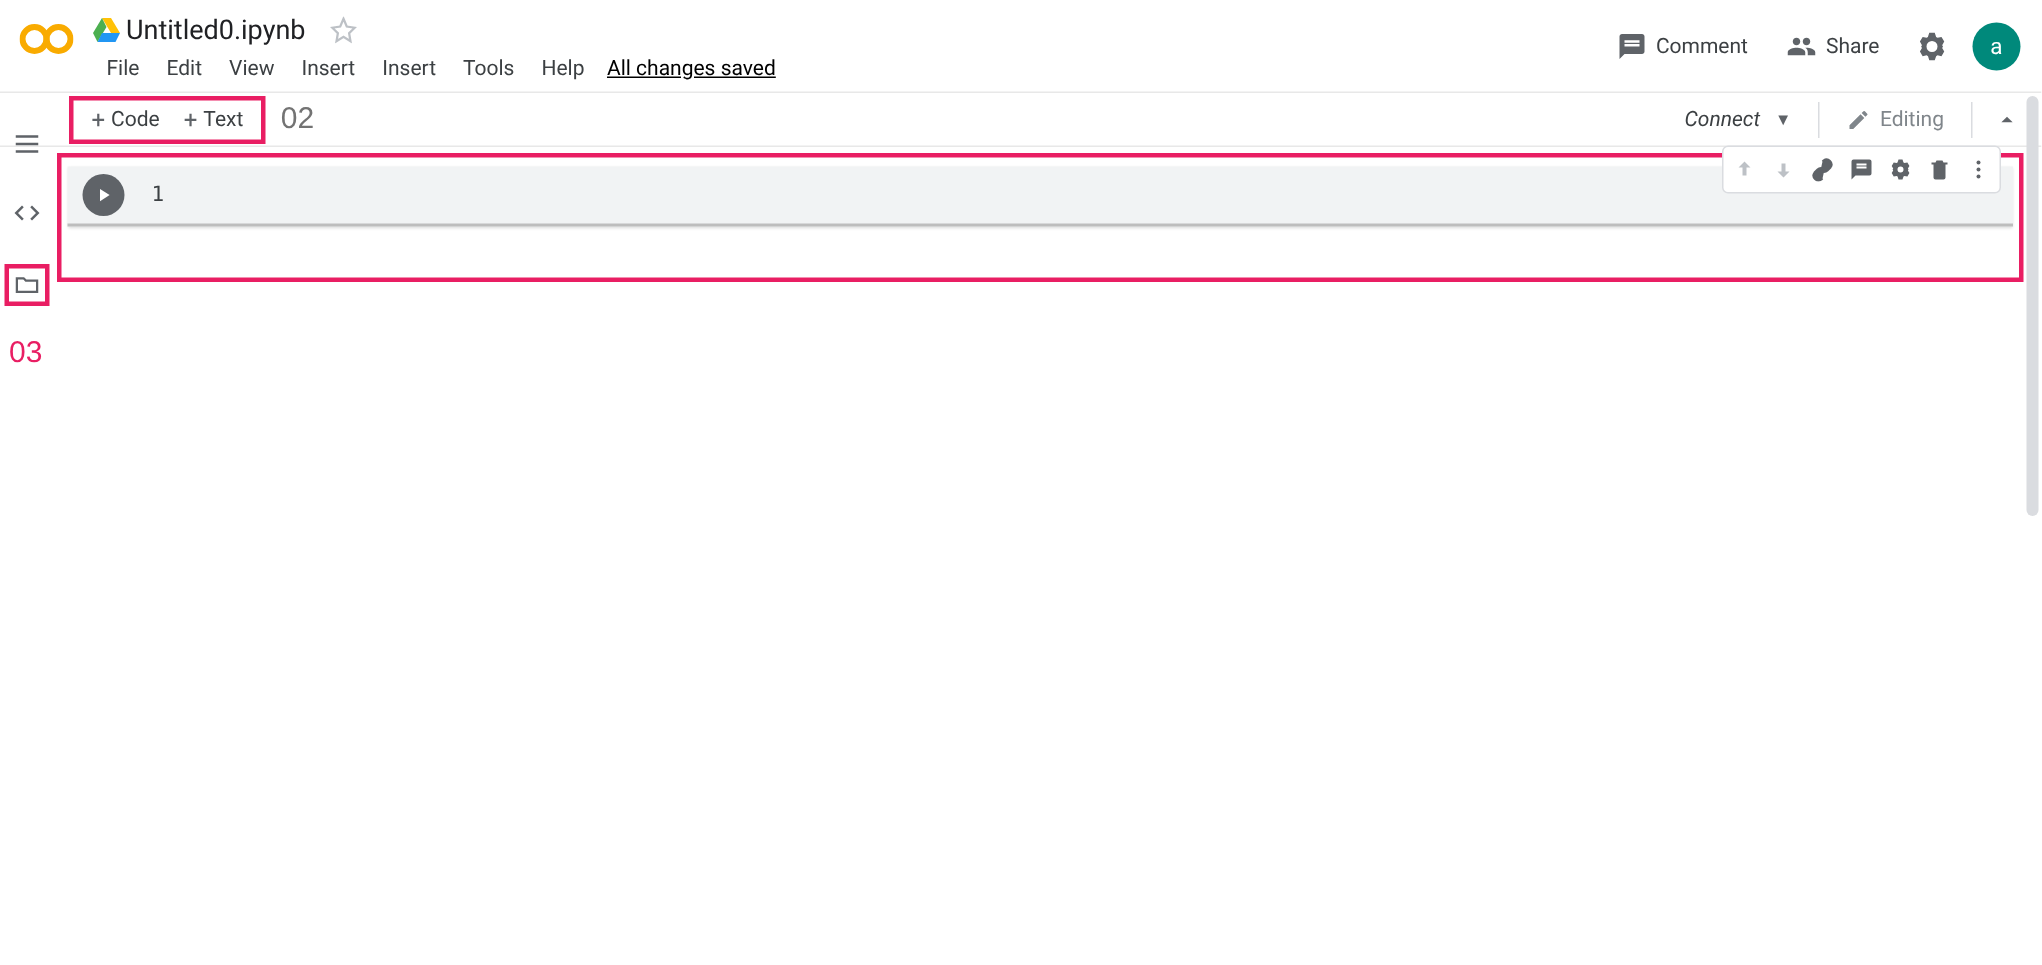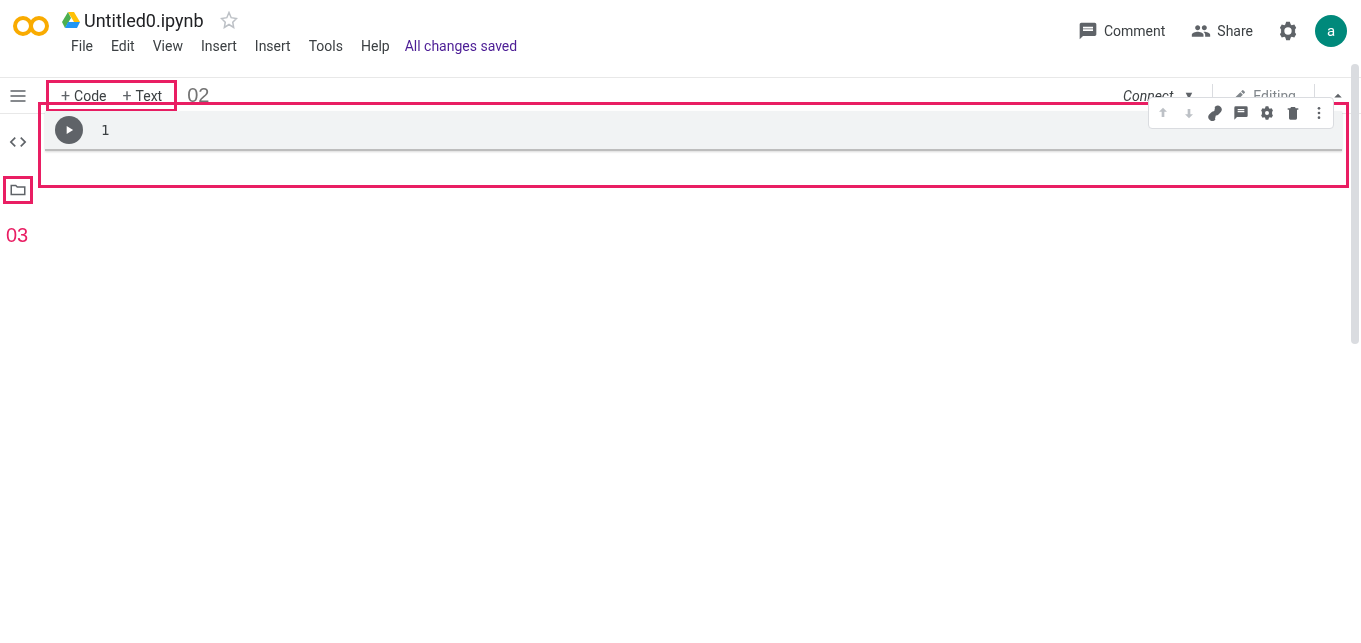--- a/index.html
+++ b/index.html
@@ -1,29 +1,29 @@
 <!DOCTYPE html>
 <html><head>
 <meta charset="utf-8">
 <style>
 * { margin: 0; padding: 0; box-sizing: border-box; font-family: Roboto, Arial, sans-serif; }
 body { width: 1361px; height: 643px; background: #fff; overflow: hidden; position: relative; }
 
 
-.header { height: 78px; display: flex; align-items: flex-start; padding: 6px 0 0 0; border-bottom: 1px solid #e8e8e8; }
+.header { height: 62px; display: flex; align-items: flex-start; padding: 6px 0 0 0; border-bottom: 1px solid #e8e8e8; }
 .logo-area { width: 62px; display: flex; align-items: center; justify-content: center; padding-top: 8px; }
 .colab-logo { width: 36px; height: 24px; }
 .title-area { flex: 1; padding-top: 2px; }
 .title-row { display: flex; align-items: center; gap: 4px; height: 24px; }
 .drive-icon { width: 18px; height: 16px; }
 .file-title { font-size: 18px; color: #202124; }
 .star-icon { margin-left: 12px; color: #bdc1c6; }
 .menu-row { display: flex; align-items: center; gap: 0; height: 28px; margin-top: 0px; }
 .menu-item { font-size: 14px; color: #3c4043; padding: 4px 9px; cursor: pointer; }
-.saved-text { font-size: 14px; color: #4c1d95; margin-left: 6px; }
+.saved-text { font-size: 14px; color: #000000; text-decoration: underline; margin-left: 6px; }
 .header-right { display: flex; align-items: center; gap: 10px; padding-right: 14px; padding-top: 8px; }
 .hdr-btn { display: flex; align-items: center; gap: 6px; font-size: 14px; color: #3c4043; padding: 6px 8px; cursor: pointer; }
 .settings-icon { color: #5f6368; padding: 6px; cursor: pointer; }
 .avatar { width: 32px; height: 32px; border-radius: 50%; background: #00897b; color: #fff; display: flex; align-items: center; justify-content: center; font-size: 15px; }
 
 
 .toolbar { height: 36px; display: flex; align-items: center; justify-content: space-between; border-bottom: 1px solid #e8e8e8; padding-left: 46px; padding-right: 8px; }
 .toolbar-left { display: flex; align-items: center; }
 .code-text-box { border: 3px solid #e91e63; display: flex; align-items: center; padding: 2px 4px; height: 32px; position: relative; }
 .add-btn { display: flex; align-items: center; gap: 4px; font-size: 14px; color: #3c4043; padding: 4px 8px; cursor: pointer; }

